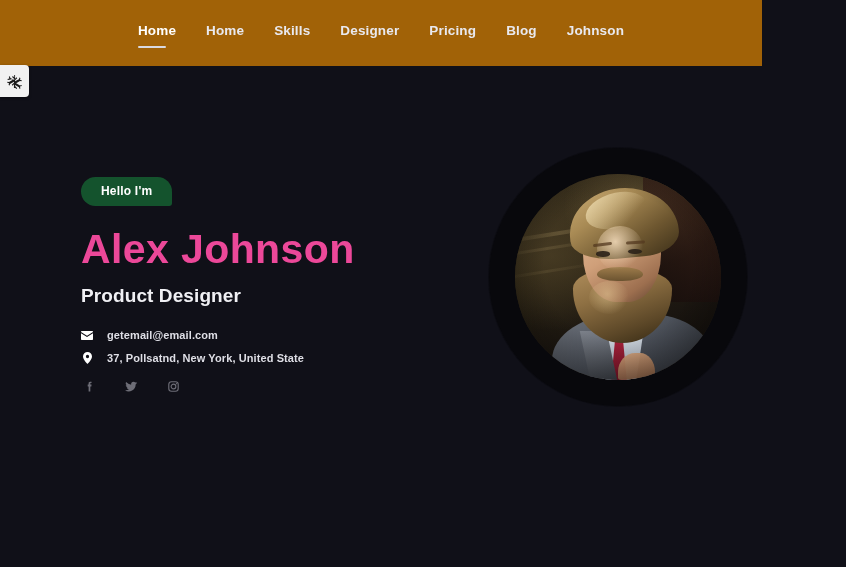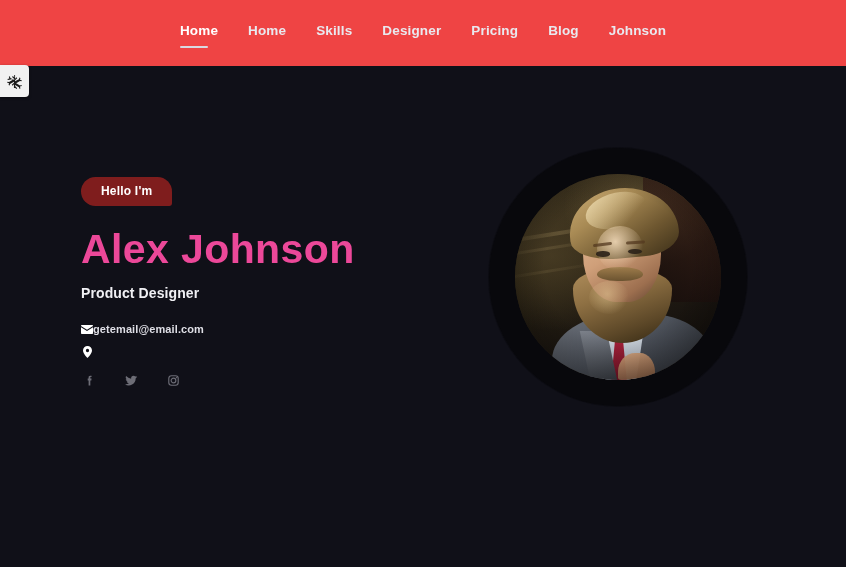--- a/index.html
+++ b/index.html
@@ -14,23 +14,23 @@
     background: #101018;
     font-family: "Liberation Sans", sans-serif;
     color: #ffffff;
     position: relative;
   }
 
   
   .site-header {
     position: absolute;
     top: 0; left: 0;
-    width: 846px;
+    width: 762px;
     height: 66px;
-    background: #ef4444;
+    background: #a16207;
     z-index: 20;
     padding-left: 10px;
   }
 
   .nav-list {
     display: flex;
     align-items: center;
     justify-content: center;
     gap: 28px;
     height: 66px;
@@ -101,21 +101,21 @@
     position: absolute;
     left: 81px;
     top: 111px;
     width: 380px;
     overflow: hidden;
     max-height: 233px;
   }
 
   .hello-badge {
     display: inline-block;
-    background: #7f1d1d;
+    background: #14532d;
     color: #ffffff;
     font-size: 12px;
     font-weight: 700;
     letter-spacing: 0.2px;
     padding: 8px 20px 9px 20px;
     border-radius: 18px 18px 3px 18px;
     line-height: 1;
   }
 
   .hero-name {
@@ -123,34 +123,35 @@
     font-size: 41px;
     line-height: 1.08;
     font-weight: 700;
     letter-spacing: 0.4px;
     color: #ec4899;
     white-space: nowrap;
   }
 
   .hero-role {
     margin-top: 14px;
-    font-size: 14px;
+    font-size: 19px;
     font-weight: 700;
     letter-spacing: 0.1px;
     color: #f0f0f4;
   }
 
   .contact-list {
     margin-top: 22px;
     list-style: none;
   }
 
   .contact-row {
     display: flex;
     align-items: center;
+    gap: 14px;
     margin-bottom: 11px;
     font-size: 11px;
     font-weight: 600;
     color: #dfdfe6;
     letter-spacing: 0.1px;
   }
 
   .contact-icon {
     width: 12px;
     display: flex;
@@ -392,20 +393,21 @@
           <span>getemail@email.com</span>
         </li>
 
 
         <li class="contact-row">
           <span class="contact-icon">
             <svg width="9" height="12" viewBox="0 0 12 16" fill="currentColor">
               <path d="M6 0a6 6 0 0 0-6 6c0 4.4 6 10 6 10s6-5.6 6-10a6 6 0 0 0-6-6zm0 8.2A2.2 2.2 0 1 1 6 3.8a2.2 2.2 0 0 1 0 4.4z"></path>
             </svg>
           </span>
+          <span>37, Pollsatnd, New York, United State</span>
         </li>
       </ul>
 
       <ul class="social-list">
         <li class="social-link">
           <svg width="13" height="13" viewBox="0 0 16 16" fill="currentColor">
             <path d="M10.5 5.5H9V4.4c0-.5.3-.6.5-.6h1V2h-1.6C7.2 2 6.9 3.2 6.9 4v1.5H5.8V8h1.1v6H9V8h1.3l.2-2.5z"></path>
           </svg>
         </li>
         <li class="social-link">

